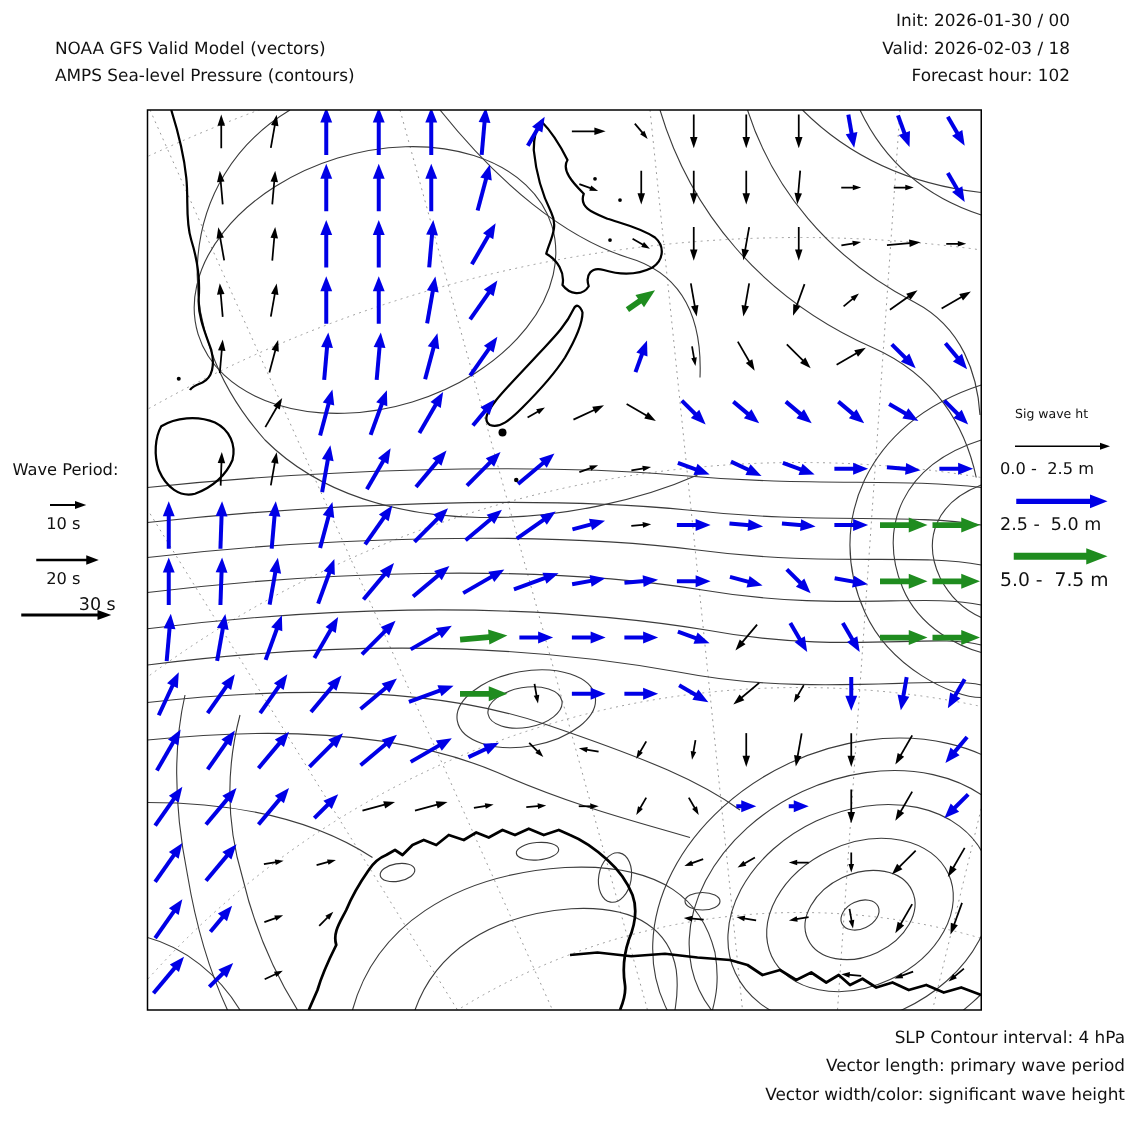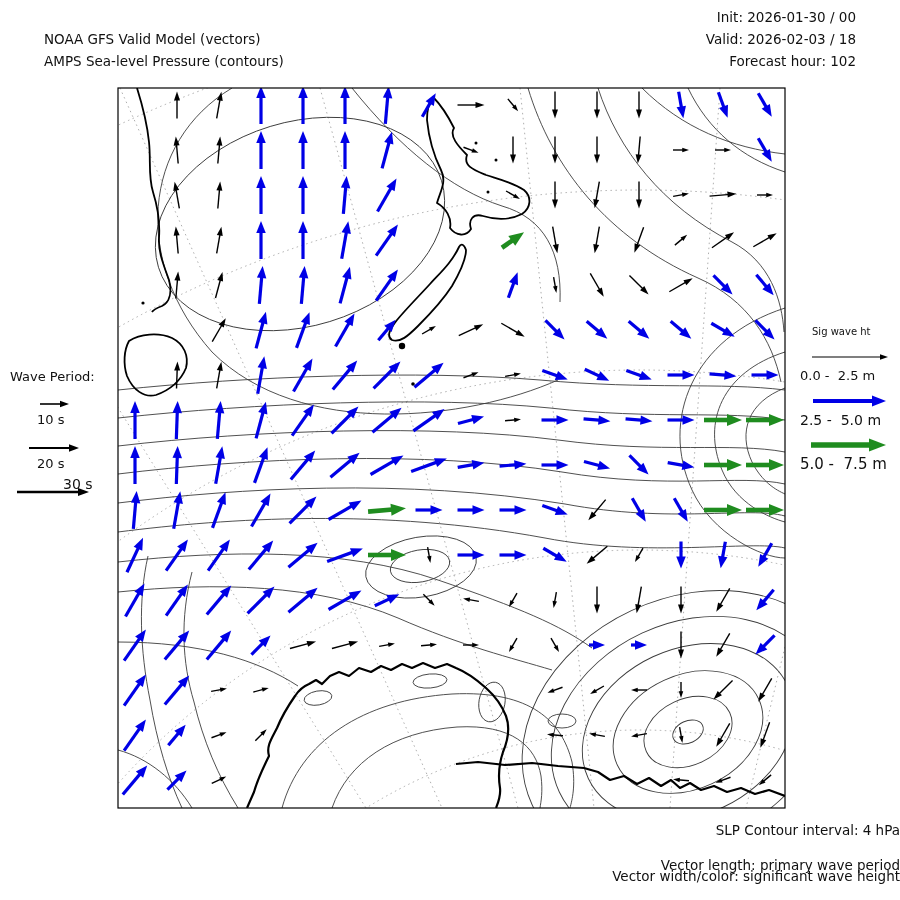--- a/index.html
+++ b/index.html
@@ -557,15 +557,15 @@
   <div class="txt" style="left:37px;top:412px;font-size:13px;">10 s</div>
   <div class="txt" style="left:37px;top:456px;font-size:13px;">20 s</div>
   <div class="txt" style="left:37px;top:476px;font-size:14px;margin-left:26px;">30 s</div>
 
   <div class="txt" style="left:812px;top:324px;font-size:10px;">Sig wave ht</div>
   <div class="txt" style="left:800px;top:368px;font-size:13px;">0.0 -  2.5 m</div>
   <div class="txt" style="left:800px;top:412px;font-size:14px;">2.5 -  5.0 m</div>
   <div class="txt" style="left:800px;top:456px;font-size:15px;">5.0 -  7.5 m</div>
 
   <div class="cap" style="top:822px;">SLP Contour interval: 4 hPa</div>
-  <div class="cap" style="top:845px;margin-top:12px;">Vector length: primary wave period</div>
+  <div class="cap" style="top:845px;">Vector length: primary wave period</div>
   <div class="cap" style="top:868px;">Vector width/color: significant wave height</div>
 </div>
 
 </body></html>

